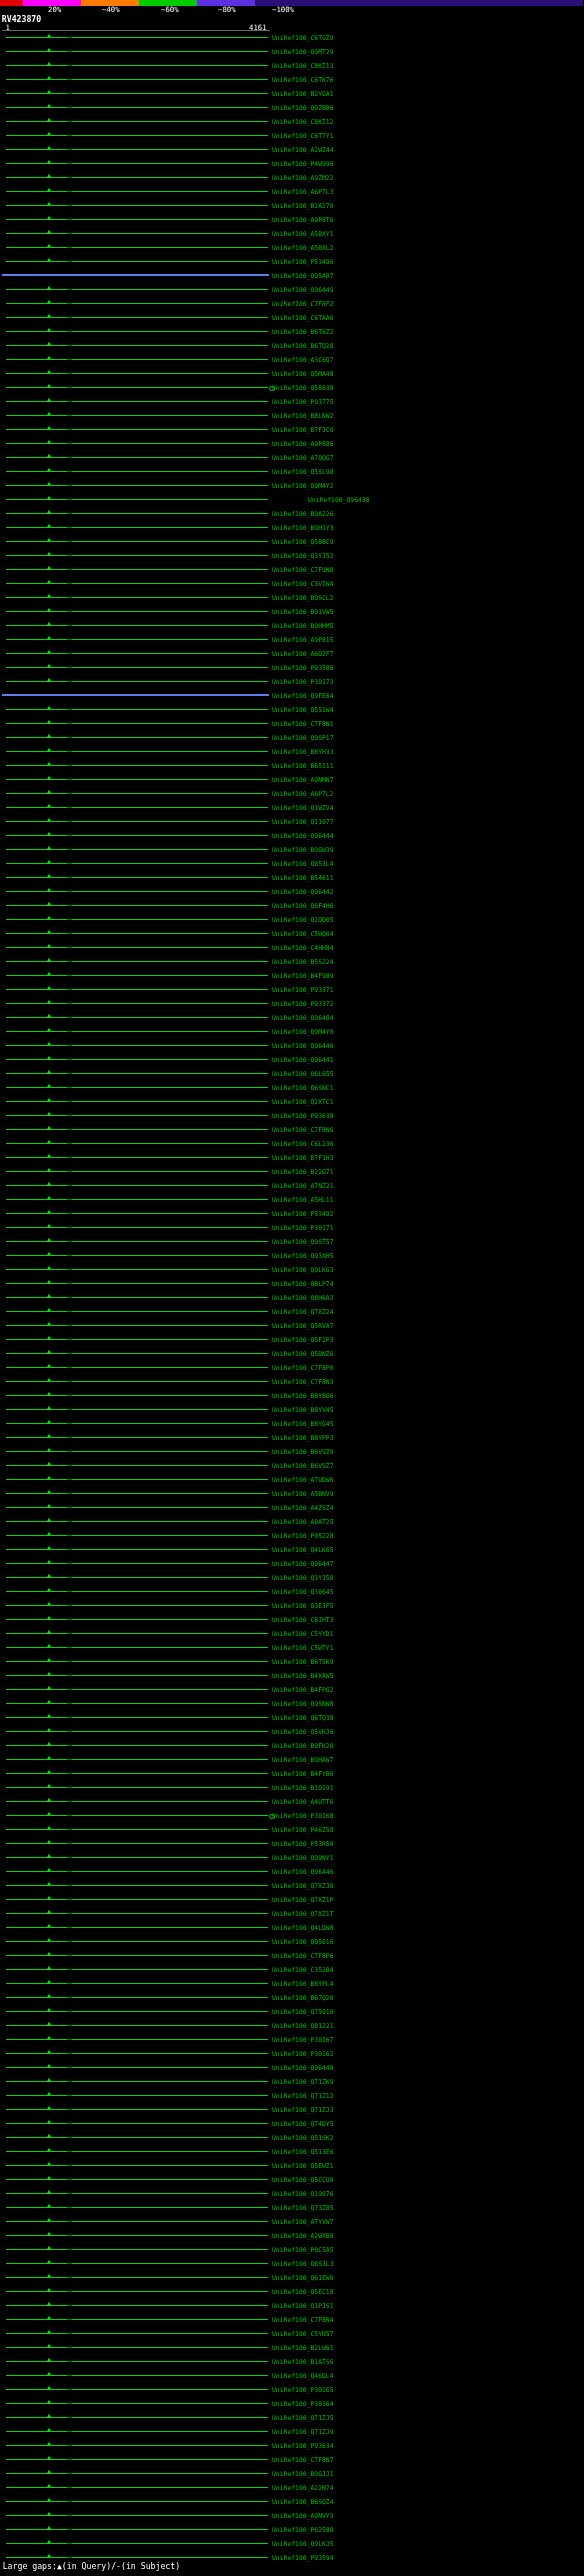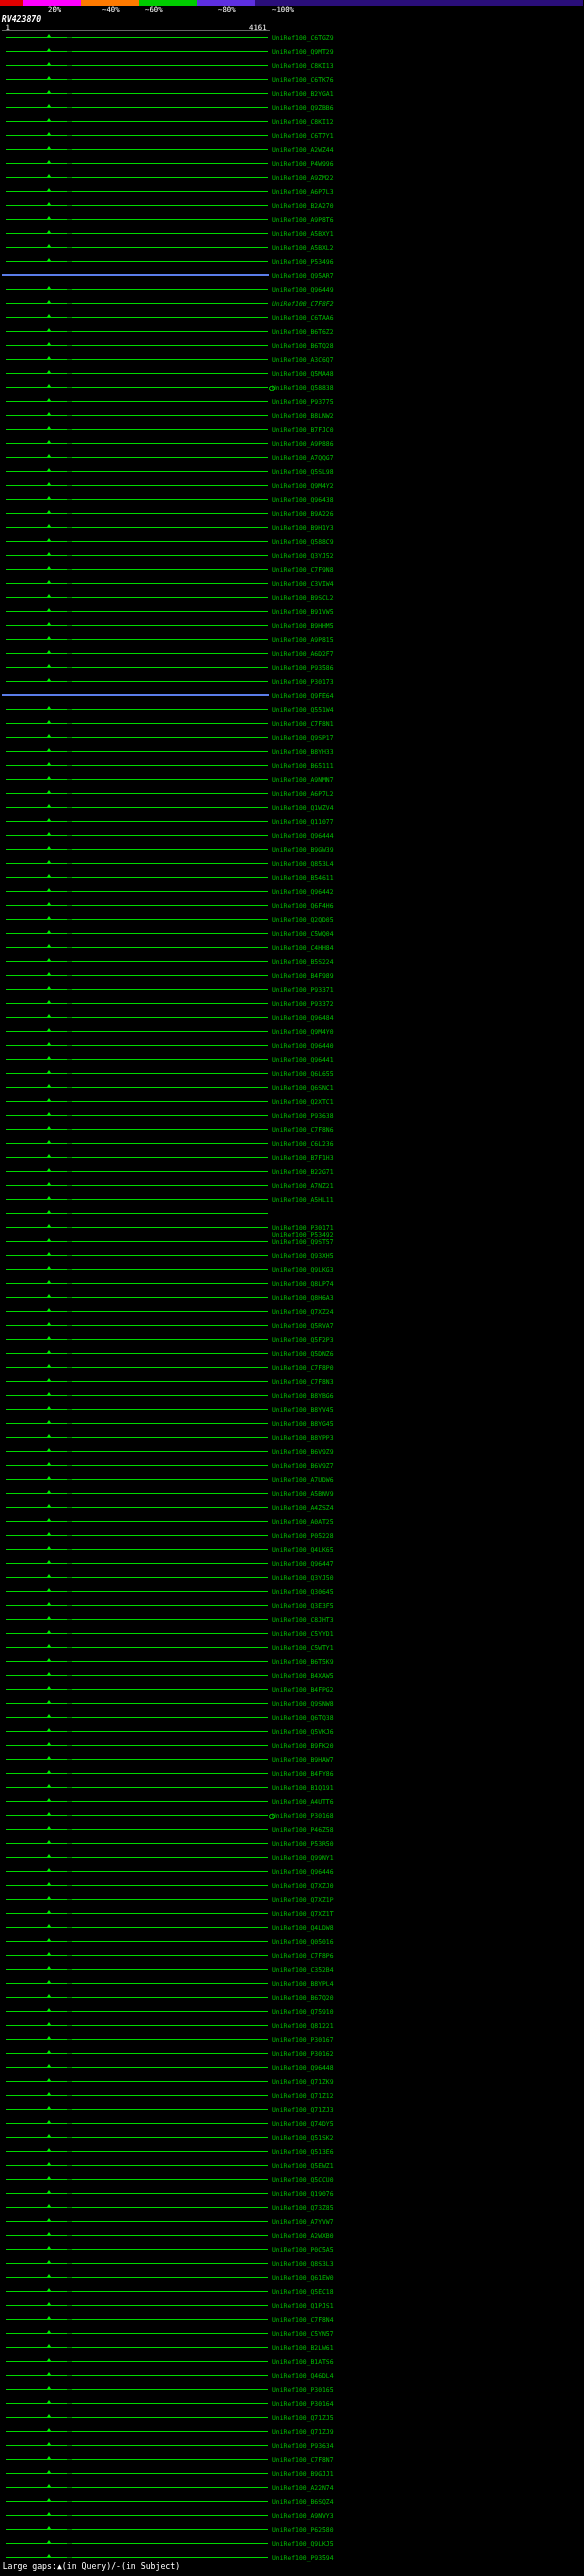--- a/index.html
+++ b/index.html
@@ -6,21 +6,21 @@
   body{
     width:585px;height:2576px;background:#000;position:relative;overflow:hidden;
     font-family:"DejaVu Sans Mono","Liberation Mono",monospace;
   }
   
   #keybar{position:absolute;top:0;left:0;width:585px;height:6.4px;display:flex;}
   .key-seg{height:100%;}
   #keylabels{position:absolute;top:6.4px;left:0;width:585px;height:8.2px;}
   .key-label{position:absolute;top:0;color:#fff;font-size:7.3px;line-height:8.2px;white-space:pre;}
   
-  #querybar{position:absolute;top:14.6px;left:1.8px;height:9.1px;color:#fff;font-size:8.2px;line-height:9.1px;font-weight:bold;font-style:italic;}
+  #querybar{position:absolute;top:14.6px;left:1.8px;height:9.1px;color:#fff;font-size:8.2px;line-height:9.1px;font-weight:bold;}
   
   #ruler{position:absolute;top:24px;left:0;width:585px;height:7.3px;}
   .ruler-start{position:absolute;left:5.5px;top:0;color:#fff;font-size:7.3px;line-height:7.3px;}
   .ruler-end{position:absolute;left:249px;top:0;color:#fff;font-size:7.3px;line-height:7.3px;}
   .ruler-line{position:absolute;left:1.8px;top:6.4px;width:268px;height:0.9px;background:#666;}
   
   #plot{position:absolute;top:31px;left:0;width:585px;}
   .row{position:relative;height:14px;}
   .seg{position:absolute;top:5.5px;height:1.8px;background:#00d800;}
   .seg-a{left:5.5px;width:61px;}
@@ -44,21 +44,21 @@
     <div class="key-seg" style="width: 23px; background: rgb(224, 0, 0);"></div>
     <div class="key-seg" style="width: 58px; background: rgb(255, 0, 255);"></div>
     <div class="key-seg" style="width: 58px; background: rgb(255, 122, 0);"></div>
     <div class="key-seg" style="width: 58px; background: rgb(0, 204, 0);"></div>
     <div class="key-seg" style="width: 58px; background: rgb(93, 47, 224);"></div>
     <div class="key-seg" style="width: 328px; background: rgb(42, 14, 122);"></div>
   </div>
 <div id="keylabels">
     <span class="key-label" style="left: 48px;">20%</span>
     <span class="key-label" style="left: 102px;">~40%</span>
-    <span class="key-label" style="left: 145px;">~60%</span>
+    <span class="key-label" style="left: 161px;">~60%</span>
     <span class="key-label" style="left: 218px;">~80%</span>
     <span class="key-label" style="left: 272px;">~100%</span>
   </div>
 
 <div id="querybar">RV423870</div>
 
 <div id="ruler">
   <span class="ruler-start">1</span>
   <span class="ruler-end">4161</span>
   <div class="ruler-line"></div>
@@ -292,21 +292,21 @@
       <div class="gap-dash"></div>
       <div class="seg seg-b" style="background: rgb(0, 216, 0);"></div>
       <div class="tri"></div>
       <span class="hit-label" style="color: rgb(0, 187, 0);">UniRef100_Q9M4Y2</span>
     </div>
     <div class="row">
       <div class="seg seg-a" style="background: rgb(0, 216, 0);"></div>
       <div class="gap-dash"></div>
       <div class="seg seg-b" style="background: rgb(0, 216, 0);"></div>
       <div class="tri"></div>
-      <span class="hit-label" style="color: rgb(0, 187, 0);">UniRef100_Q96438</span>
+      <span class="hit-label" style="color: rgb(0, 187, 0); margin-left: 36px;">UniRef100_Q96438</span>
     </div>
     <div class="row">
       <div class="seg seg-a" style="background: rgb(0, 216, 0);"></div>
       <div class="gap-dash"></div>
       <div class="seg seg-b" style="background: rgb(0, 216, 0);"></div>
       <div class="tri"></div>
       <span class="hit-label" style="color: rgb(0, 187, 0);">UniRef100_B9A226</span>
     </div>
     <div class="row">
       <div class="seg seg-a" style="background: rgb(0, 216, 0);"></div>
@@ -646,21 +646,21 @@
       <div class="gap-dash"></div>
       <div class="seg seg-b" style="background: rgb(0, 216, 0);"></div>
       <div class="tri"></div>
       <span class="hit-label" style="color: rgb(0, 187, 0);">UniRef100_A5HL11</span>
     </div>
     <div class="row">
       <div class="seg seg-a" style="background: rgb(0, 216, 0);"></div>
       <div class="gap-dash"></div>
       <div class="seg seg-b" style="background: rgb(0, 216, 0);"></div>
       <div class="tri"></div>
-      <span class="hit-label" style="color: rgb(0, 187, 0); margin-top: 21px;">UniRef100_P53492</span>
+      <span class="hit-label" style="color: rgb(0, 187, 0);">UniRef100_P53492</span>
     </div>
     <div class="row">
       <div class="seg seg-a" style="background: rgb(0, 216, 0);"></div>
       <div class="gap-dash"></div>
       <div class="seg seg-b" style="background: rgb(0, 216, 0);"></div>
       <div class="tri"></div>
       <span class="hit-label" style="color: rgb(0, 187, 0);">UniRef100_P30171</span>
     </div>
     <div class="row">
       <div class="seg seg-a" style="background: rgb(0, 216, 0);"></div>

